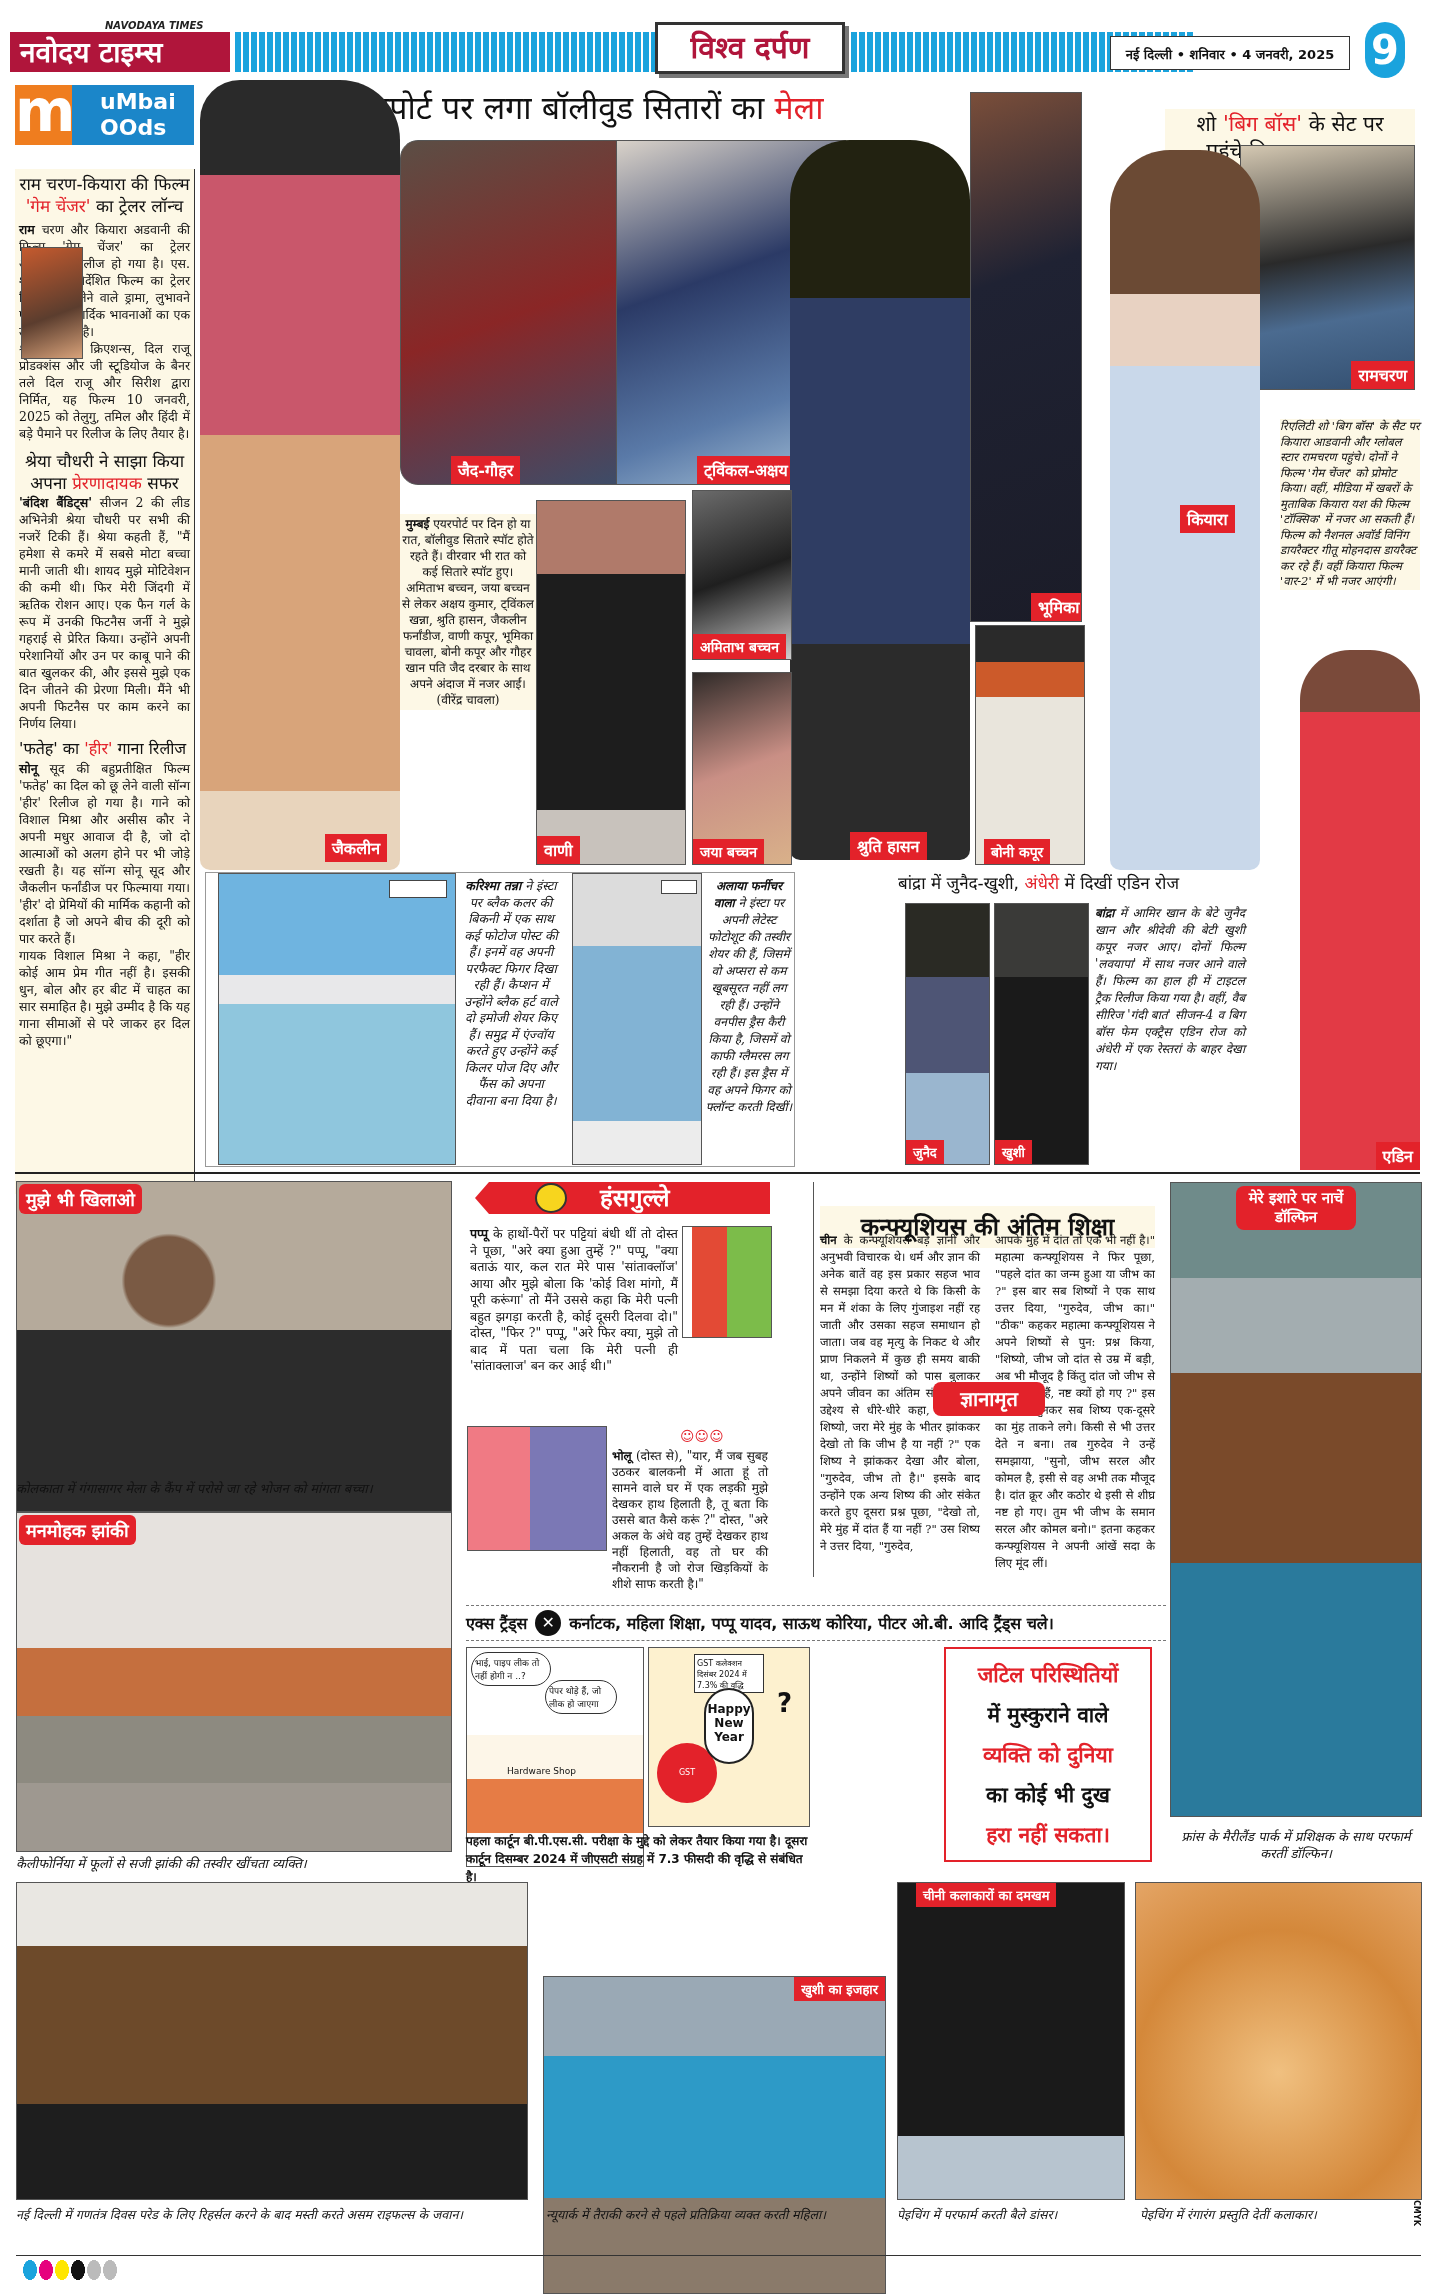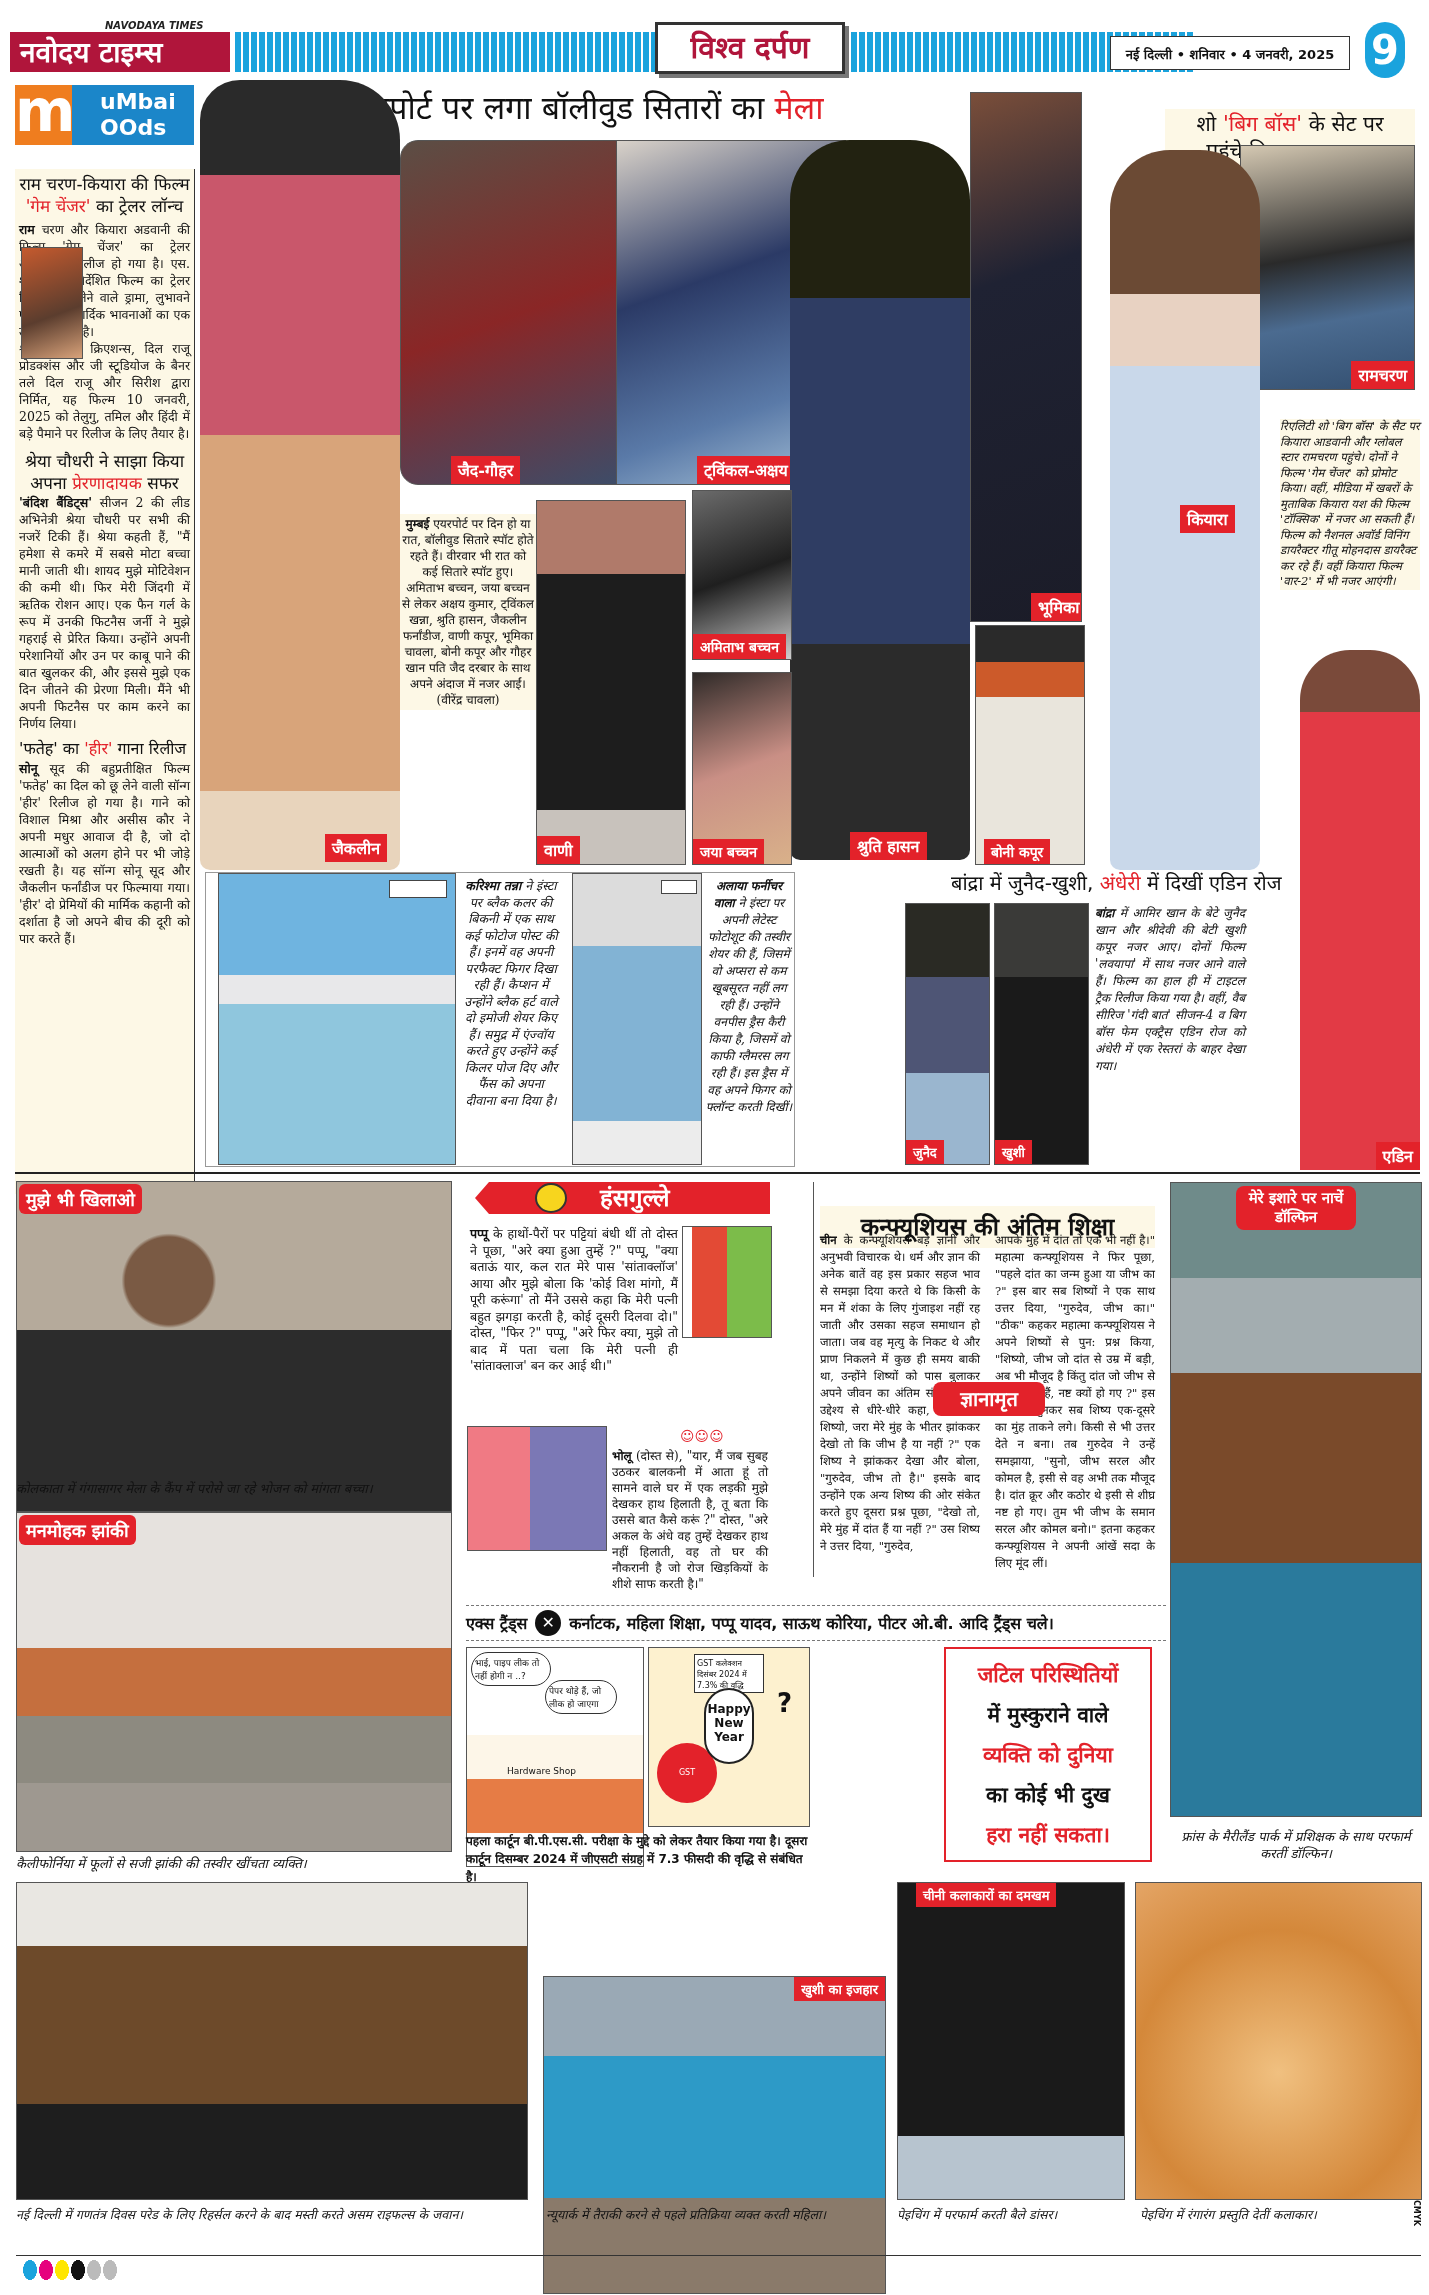--- a/index.html
+++ b/index.html
@@ -53,20 +53,21 @@
   <div class="head-hd" style="font-size:17px;line-height:22px;text-align:center;margin-top:8px;">
     <span>श्रेया चौधरी ने साझा किया</span><br>
     <span>अपना </span><span class="red">प्रेरणादायक</span><span> सफर</span>
   </div>
   <p class="body-text"><b>'बंदिश बैंडिट्स'</b><span> सीजन 2 की लीड अभिनेत्री श्रेया चौधरी पर सभी की नजरें टिकी हैं। श्रेया कहती हैं, "मैं हमेशा से कमरे में सबसे मोटा बच्चा मानी जाती थी। शायद मुझे मोटिवेशन की कमी थी। फिर मेरी जिंदगी में ऋतिक रोशन आए। एक फैन गर्ल के रूप में उनकी फिटनैस जर्नी ने मुझे गहराई से प्रेरित किया। उन्होंने अपनी परेशानियों और उन पर काबू पाने की बात खुलकर की, और इससे मुझे एक दिन जीतने की प्रेरणा मिली। मैंने भी अपनी फिटनैस पर काम करने का निर्णय लिया।</span></p>
 
   <div class="head-hd" style="font-size:16px;line-height:22px;margin-top:6px;">
     <span>'फतेह' का </span><span class="red">'हीर'</span><span> गाना रिलीज</span>
   </div>
   <p class="body-text"><b>सोनू</b><span> सूद की बहुप्रतीक्षित फिल्म 'फतेह' का दिल को छू लेने वाली सॉन्ग 'हीर' रिलीज हो गया है। गाने को विशाल मिश्रा और असीस कौर ने अपनी मधुर आवाज दी है, जो दो आत्माओं को अलग होने पर भी जोड़े रखती है। यह सॉन्ग सोनू सूद और जैकलीन फर्नांडीज पर फिल्माया गया। 'हीर' दो प्रेमियों की मार्मिक कहानी को दर्शाता है जो अपने बीच की दूरी को पार करते हैं।</span></p>
+  <p class="body-text">गायक विशाल मिश्रा ने कहा, "हीर कोई आम प्रेम गीत नहीं है। इसकी धुन, बोल और हर बीट में चाहत का सार समाहित है। मुझे उम्मीद है कि यह गाना सीमाओं से परे जाकर हर दिल को छूएगा।"</p>
 </div>
 
 <div class="abs head-hd" style="left:340px;top:88px;width:620px;font-size:32px;line-height:40px;">
   <span>एयरपोर्ट पर लगा बॉलीवुड सितारों का </span><span class="red">मेला</span>
 </div>
 
 <div class="photo" style="left:200px;top:80px;width:200px;height:790px;border:none;background:linear-gradient(180deg,#2a2a2a 0 12%,#c9576b 12% 45%,#d8a47a 45% 90%,#e8d4bc 90%);border-radius:40px 60px 10px 10px;">
   <div class="tag" style="left:125px;bottom:8px;">जैकलीन</div>
 </div>
 
@@ -126,21 +127,21 @@
 <div class="abs" style="left:205px;top:872px;width:590px;height:295px;border:1px solid #999;"></div>
 <div class="photo" style="left:218px;top:873px;width:238px;height:292px;background:linear-gradient(180deg,#6fb4e0 0 35%,#e8e8ea 35% 45%,#8fc6dd 45%);">
   <div class="abs" style="right:8px;top:6px;width:58px;height:18px;background:#fff;border:1px solid #444;"></div>
 </div>
 <div class="abs body-text italic" style="left:462px;top:878px;width:98px;font-size:12.5px;line-height:16.5px;text-align:center;"><b>करिश्मा तन्ना</b><span> ने इंस्टा पर ब्लैक कलर की बिकनी में एक साथ कई फोटोज पोस्ट की हैं। इनमें वह अपनी परफैक्ट फिगर दिखा रही हैं। कैप्शन में उन्होंने ब्लैक हर्ट वाले दो इमोजी शेयर किए हैं। समुद्र में एंज्वॉय करते हुए उन्होंने कई किलर पोज दिए और फैंस को अपना दीवाना बना दिया है।</span></div>
 <div class="photo" style="left:572px;top:873px;width:130px;height:292px;background:linear-gradient(180deg,#dcdcdc 0 25%,#82b3d4 25% 85%,#ececec 85%);">
   <div class="abs" style="right:4px;top:6px;width:36px;height:14px;background:#fff;border:1px solid #444;"></div>
 </div>
 <div class="abs body-text italic" style="left:705px;top:878px;width:88px;font-size:12px;line-height:17px;text-align:center;"><b>अलाया फर्नीचर वाला</b><span> ने इंस्टा पर अपनी लेटेस्ट फोटोशूट की तस्वीर शेयर की हैं, जिसमें वो अप्सरा से कम खूबसूरत नहीं लग रही हैं। उन्होंने वनपीस ड्रैस कैरी किया है, जिसमें वो काफी ग्लैमरस लग रही हैं। इस ड्रैस में वह अपने फिगर को फ्लॉन्ट करती दिखीं।</span></div>
 
-<div class="abs head-hd" style="left:951px;top:872px;width:380px;font-size:20px;line-height:22px;">
+<div class="abs head-hd" style="left:898px;top:872px;width:380px;font-size:17px;line-height:22px;">
   <span>बांद्रा में जुनैद-खुशी, </span><span class="red">अंधेरी</span><span> में दिखीं एडिन रोज</span>
 </div>
 <div class="photo" style="left:905px;top:903px;width:85px;height:262px;background:linear-gradient(180deg,#2a2a24 0 28%,#4e5575 28% 65%,#9ab6cf 65%);">
   <div class="tag" style="left:0;bottom:0;font-size:13px;">जुनैद</div>
 </div>
 <div class="photo" style="left:994px;top:903px;width:95px;height:262px;background:linear-gradient(180deg,#3a3a38 0 28%,#1a1a1a 28%);">
   <div class="tag" style="left:0;bottom:0;font-size:13px;">खुशी</div>
 </div>
 <div class="abs body-text italic" style="left:1095px;top:905px;width:150px;font-size:12px;line-height:17px;"><b>बांद्रा</b><span> में आमिर खान के बेटे जुनैद खान और श्रीदेवी की बेटी खुशी कपूर नजर आए। दोनों फिल्म 'लवयापा' में साथ नजर आने वाले हैं। फिल्म का हाल ही में टाइटल ट्रैक रिलीज किया गया है। वहीं, वैब सीरिज 'गंदी बात' सीजन-4 व बिग बॉस फेम एक्ट्रैस एडिन रोज को अंधेरी में एक रेस्तरां के बाहर देखा गया।</span></div>
 

